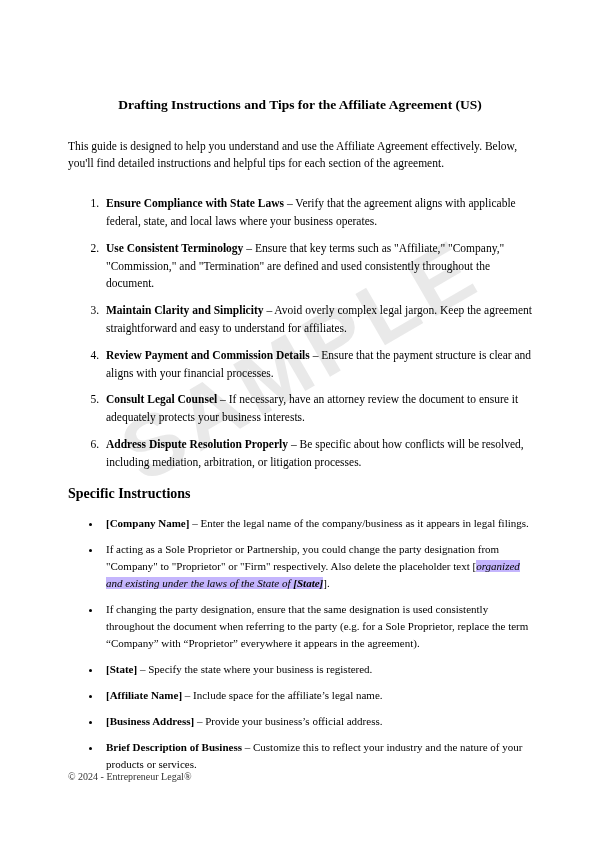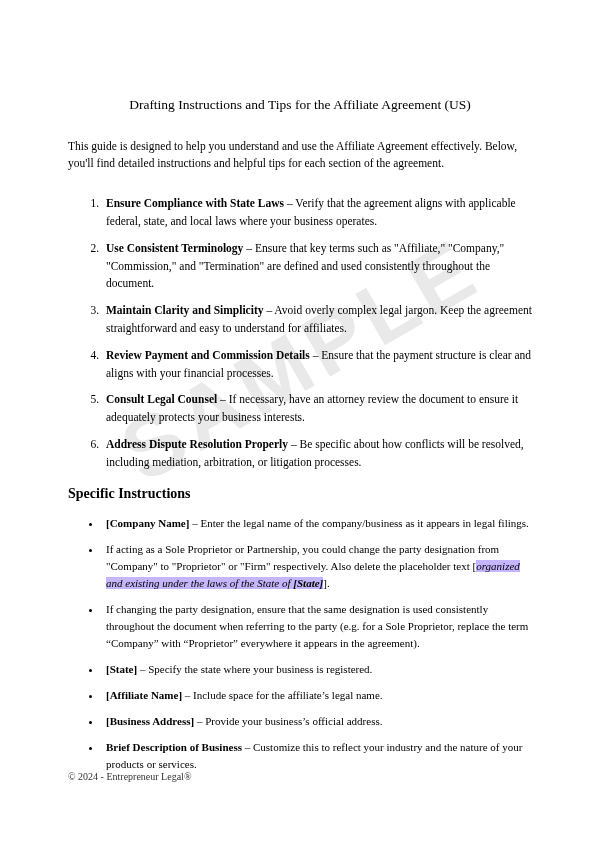--- a/index.html
+++ b/index.html
@@ -38,21 +38,21 @@
     user-select: none;
     z-index: 5;
   }
   .content {
     position: relative;
     z-index: 10;
   }
   h1.doc-title {
     font-family: "Liberation Serif", serif;
     font-size: 13.5px;
-    font-weight: 400;
+    font-weight: 700;
     text-align: center;
     margin: 0 0 24px 0;
     line-height: 1.3;
   }
   p.intro {
     font-size: 11.5px;
     line-height: 1.55;
     margin: 0 0 22px 0;
     text-align: left;
   }

